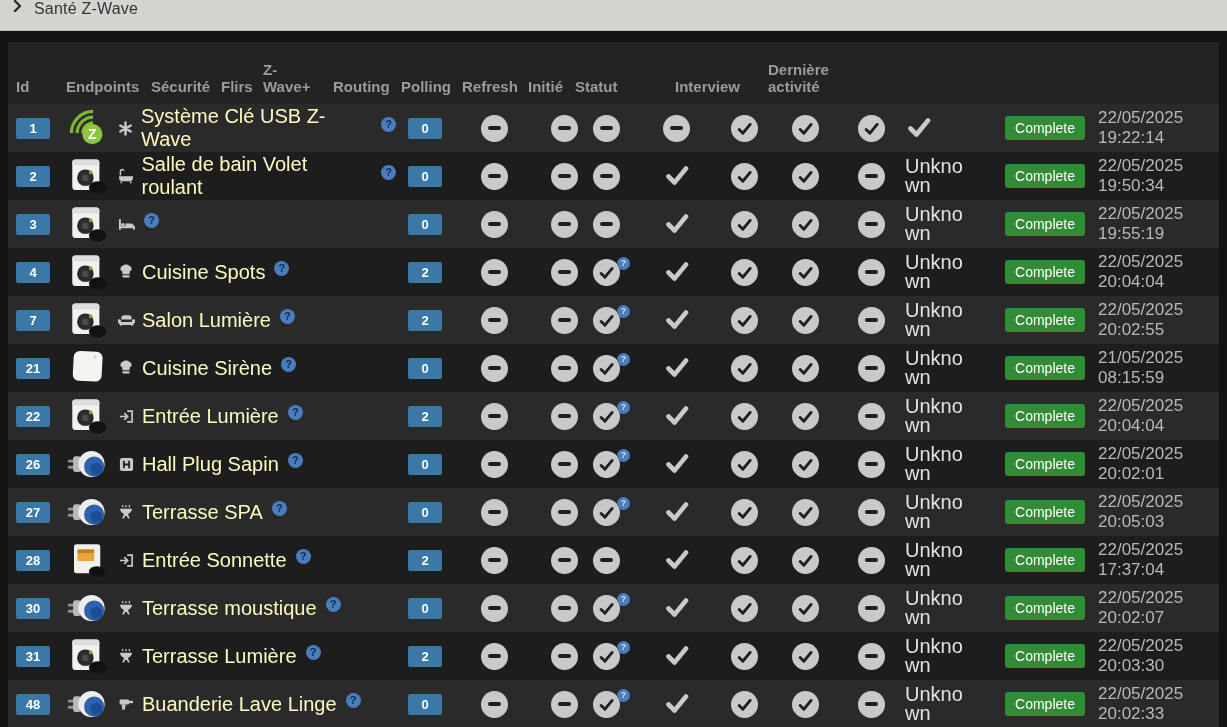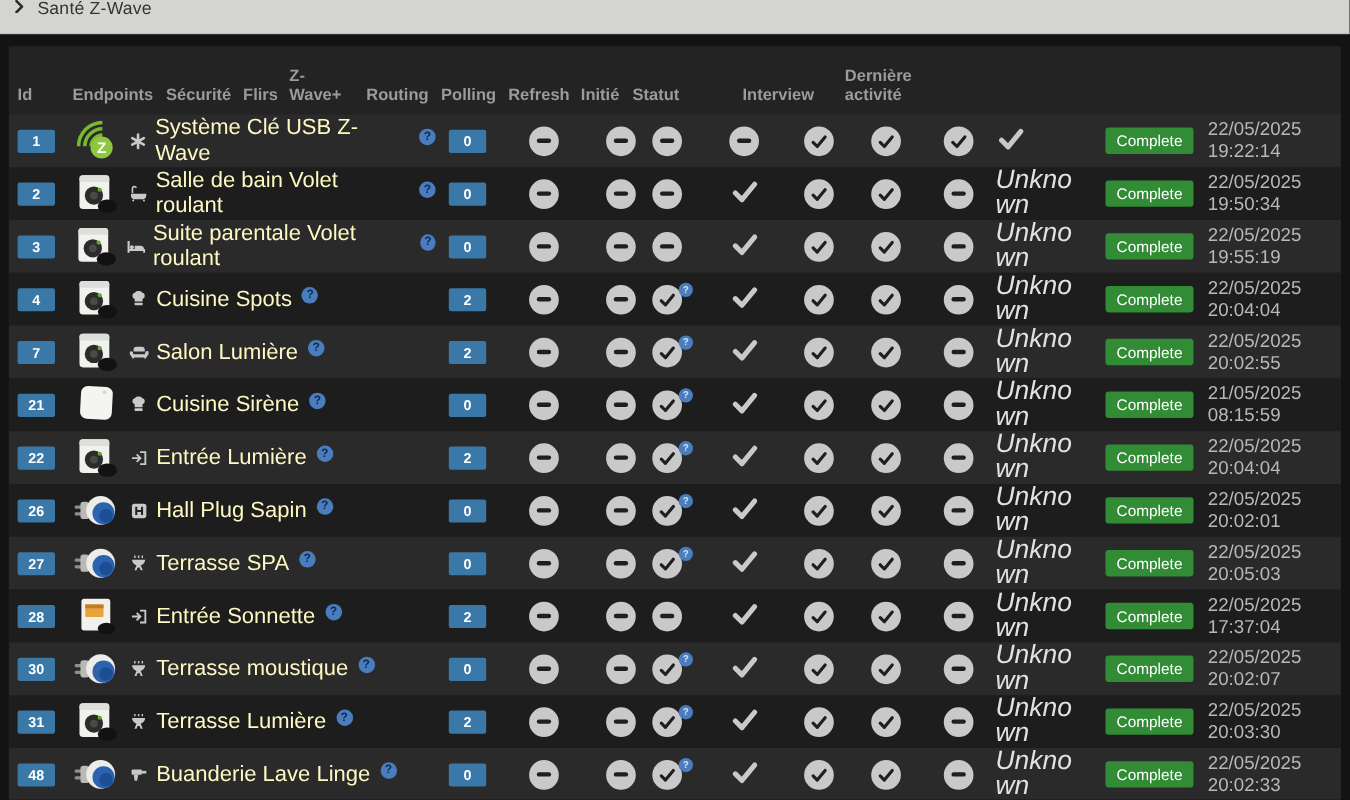--- a/index.html
+++ b/index.html
@@ -35,21 +35,21 @@
     border-radius:50%;background:#4a7dbd;color:#0e2a52;font-size:11px;font-weight:bold;
     margin-left:2px;margin-top:-8px;cursor:pointer}
   .circ{width:27px;height:27px;border-radius:50%;background:#c9c9c9;
     display:inline-flex;align-items:center;justify-content:center;flex:none}
   .mbar{width:13px;height:4.5px;background:#1f1f1f;border-radius:2px}
   .plaincheck{display:inline-flex;align-items:center;justify-content:center;width:27px;height:27px}
   .zwwrap{display:inline-flex;align-items:flex-start}
   .qmini{display:inline-flex;align-items:center;justify-content:center;width:13px;height:13px;
     border-radius:50%;background:#4a7dbd;color:#cfe0f5;font-size:9px;font-weight:bold;
     margin-left:-3px;margin-top:-2px}
-  .unknown{display:inline-block;font-style:italic;font-size:24px;color:#e2e2e2;
+  .unknown{display:inline-block;font-size:20px;color:#e2e2e2;
     line-height:.95;width:72px;word-break:break-all}
   .btn-complete{display:inline-block;width:80px;text-align:center;background:#328c36;
     color:#fff;font-size:14px;padding:4px 0;border-radius:3px;border:none;
     font-family:inherit}
   .act{font-size:17px;color:#b8b8b8;line-height:1.15}
   .act span{display:block}
 </style>
 </head>
 <body>
 
@@ -220,21 +220,20 @@
             </svg>
           </span>
       <span class="oicon oicon-slot">
             <svg viewBox="0 0 16 16" width="17" height="17">
               <path d="M1.8 3v10" stroke="#c9c9c9" stroke-width="1.8"></path>
               <circle cx="4.6" cy="8.2" r="1.7" fill="#c9c9c9"></circle>
               <path d="M7 7h5a3 3 0 0 1 3 3v.7H7z" fill="#c9c9c9"></path>
               <path d="M1.8 10.6h13.4V13" stroke="#c9c9c9" stroke-width="1.8" fill="none"></path>
             </svg>
           </span>
-      <span class="eqname row-name">Suite parentale Volet roulant</span>
       <span class="qbadge">?</span>
     </div>
     <div class="c-ep"><span class="badge row-ep">0</span></div>
     <div class="c-sec cell-securite"><span class="circ">
             <span class="mbar"></span>
           </span></div>
     <div class="c-flirs cell-flirs"><span class="circ">
             <span class="mbar"></span>
           </span></div>
     <div class="c-zw cell-zwave_plus"><span class="circ">

